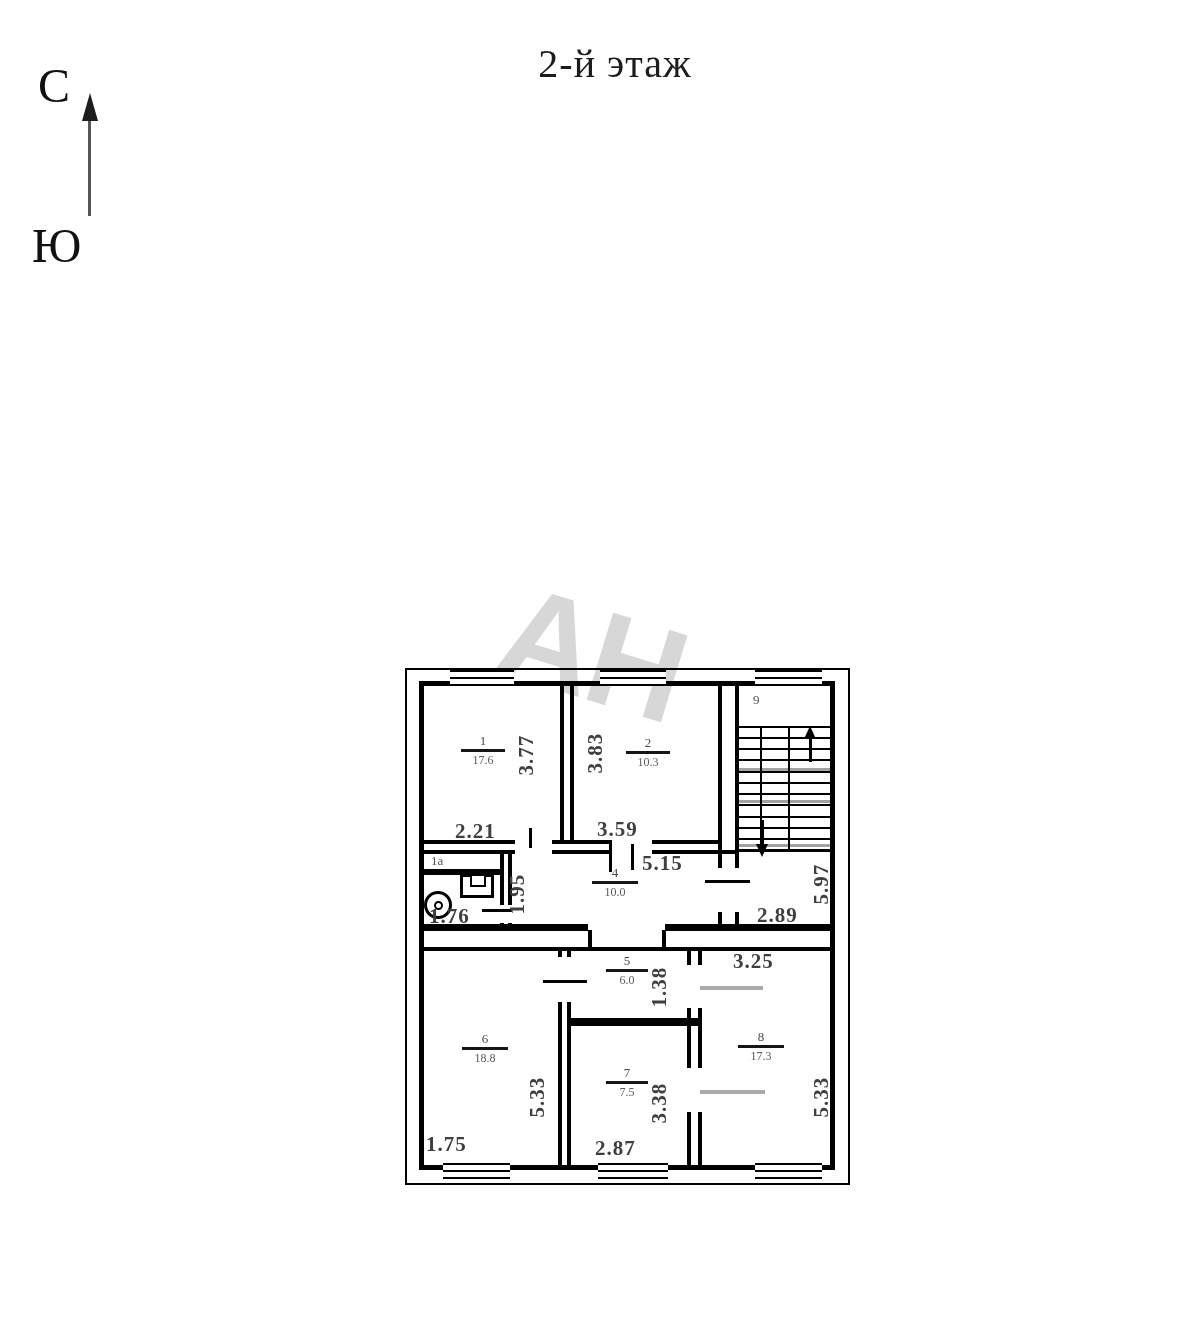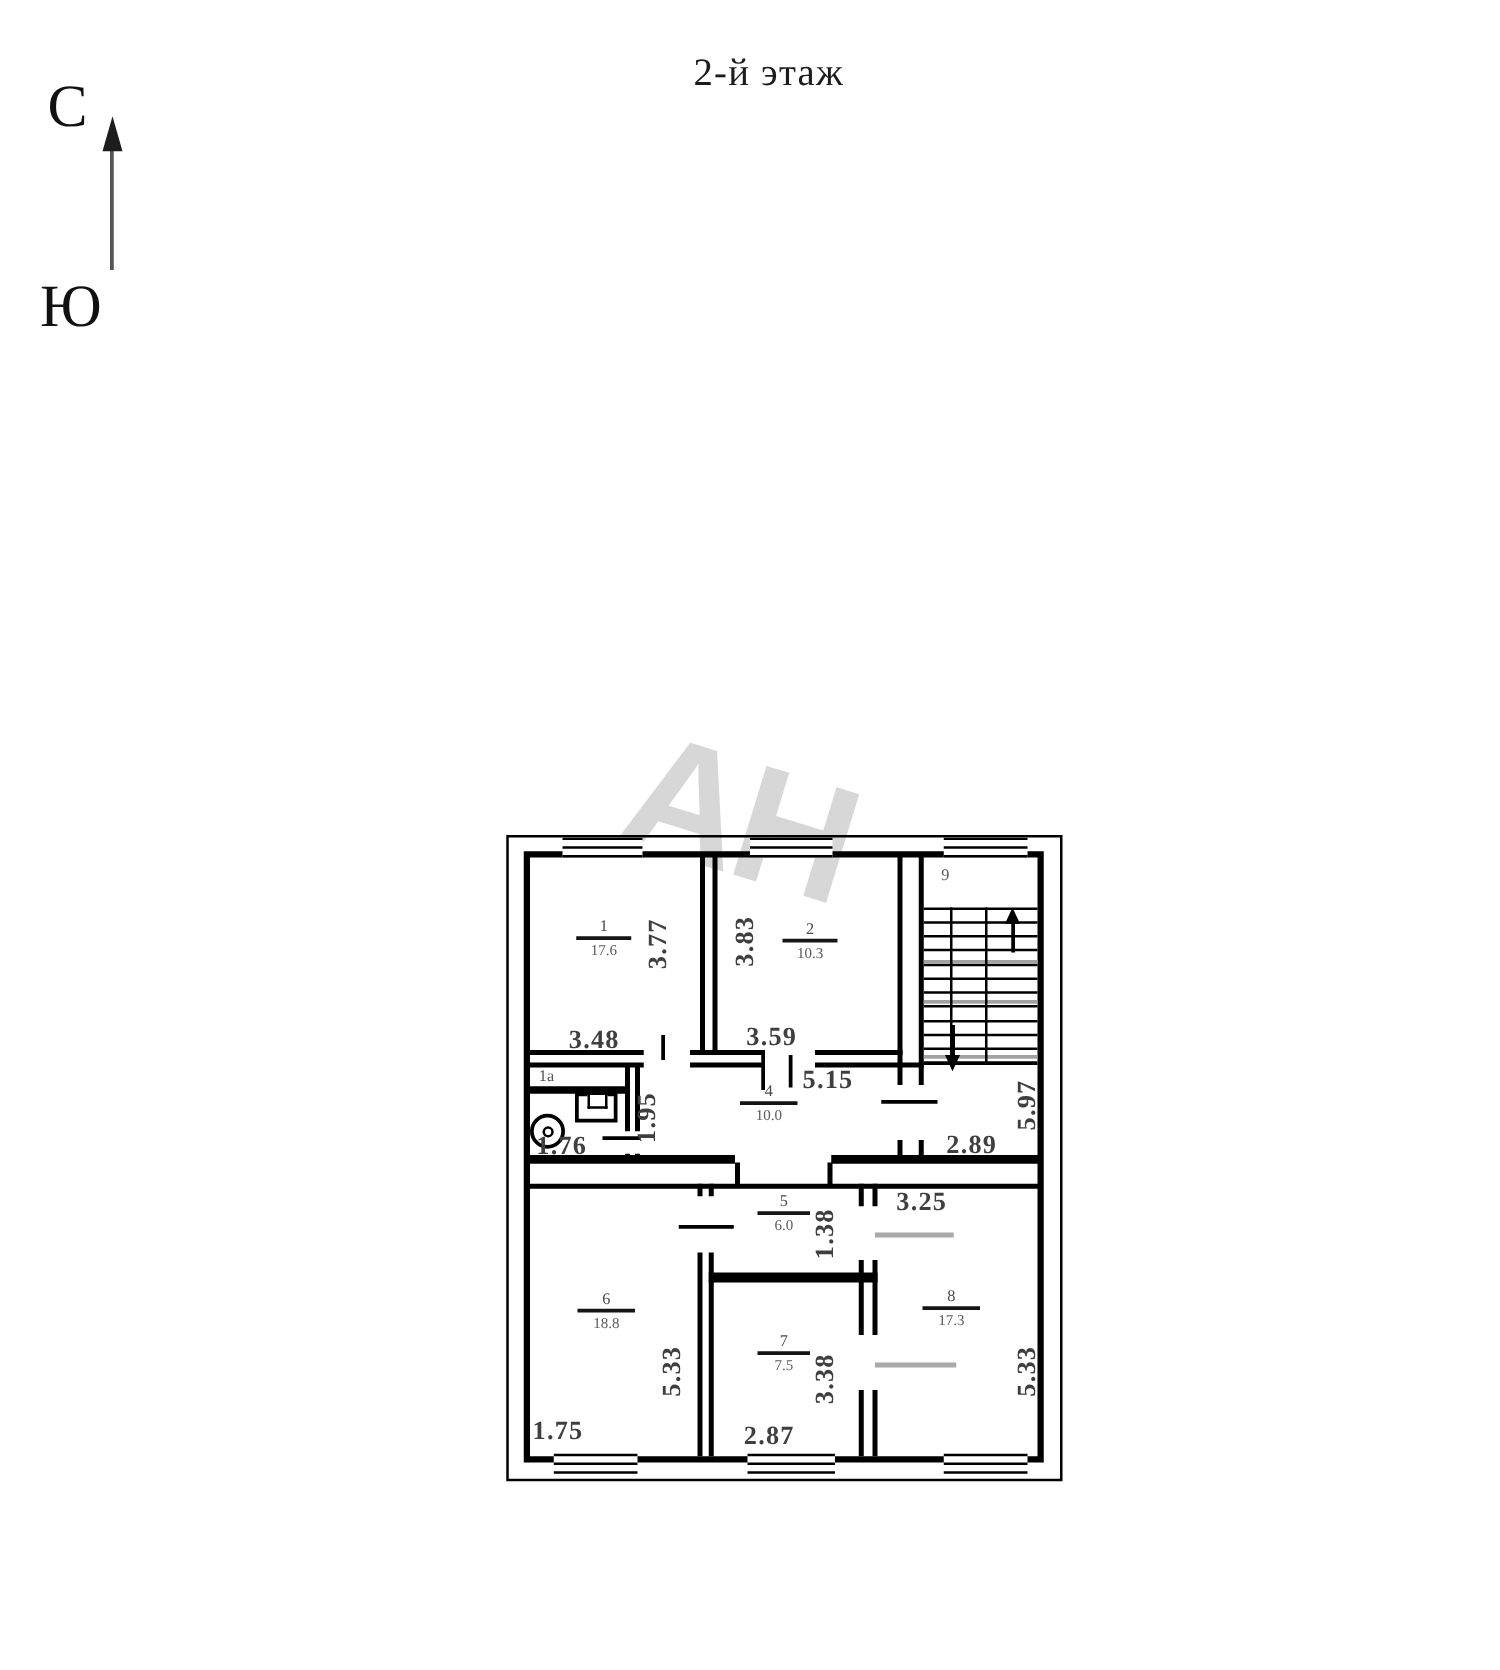--- a/index.html
+++ b/index.html
@@ -4,21 +4,21 @@
 <style>
   html,body{margin:0;padding:0;background:#fff;}
   #canvas{position:relative;width:1200px;height:1336px;background:#fff;overflow:hidden;
           font-family:"Liberation Serif",serif;}
   
   .abs{position:absolute;}
   .w{position:absolute;background:#000;}
   .gray{background:#aaa;}
   
   .title{position:absolute;left:465px;top:40px;width:300px;text-align:center;
-         font-size:31px;color:#1c1c1c;letter-spacing:1px;}
+         font-size:40px;color:#1c1c1c;letter-spacing:1px;}
   .compass-letter{position:absolute;font-size:48px;color:#111;}
   .dim{position:absolute;font-weight:bold;font-size:21px;color:#3f3f3f;letter-spacing:1px;
        font-family:"Liberation Serif",serif;}
   .dimv{transform:rotate(-90deg);transform-origin:center center;width:64px;height:24px;
         display:flex;align-items:center;justify-content:center;}
   .frac{position:absolute;text-align:center;color:#4a4a4a;}
   .frac .num{font-size:13px;line-height:14px;color:#4a4a4a;}
   .frac .bar{height:3px;background:#151515;margin:1px auto 2px auto;}
   .frac .den{font-size:12px;line-height:13px;color:#5a5a5a;}
   .rlabel{position:absolute;font-size:13px;color:#555;}
@@ -159,21 +159,21 @@
     <div class="basin">
         <div class="dot"></div>
       </div>
 
     <div class="frac" style="left:55px;top:66px;width:46px;">
       <div class="num">1</div>
       <div class="bar" style="width:44px;"></div>
       <div class="den">17.6</div>
     </div>
     <div class="dim dimv" style="left:89px;top:75px;">3.77</div>
-    <div class="dim" style="left:50px;top:151px;">3.48</div>
+    <div class="dim" style="left:50px;top:151px;">2.21</div>
 
     <div class="dim dimv" style="left:158px;top:73px;">3.83</div>
     <div class="frac" style="left:220px;top:68px;width:46px;">
       <div class="num">2</div>
       <div class="bar" style="width:44px;"></div>
       <div class="den">10.3</div>
     </div>
     <div class="dim" style="left:192px;top:149px;">3.59</div>
 
     <div class="rlabel" style="left:348px;top:24px;">9</div>
@@ -207,21 +207,21 @@
     <div class="dim dimv" style="left:222px;top:307px;">1.38</div>
 
     <div class="frac" style="left:200px;top:398px;width:44px;">
       <div class="num">7</div>
       <div class="bar" style="width:42px;"></div>
       <div class="den">7.5</div>
     </div>
     <div class="dim dimv" style="left:222px;top:423px;">3.38</div>
     <div class="dim" style="left:190px;top:468px;">2.87</div>
 
-    <div class="dim" style="left:312px;top:281px;">3.25</div>
+    <div class="dim" style="left:328px;top:281px;">3.25</div>
     <div class="frac" style="left:332px;top:362px;width:48px;">
       <div class="num">8</div>
       <div class="bar" style="width:46px;"></div>
       <div class="den">17.3</div>
     </div>
     <div class="dim dimv" style="left:384px;top:417px;">5.33</div>
 
   </div>
 </div>
 

